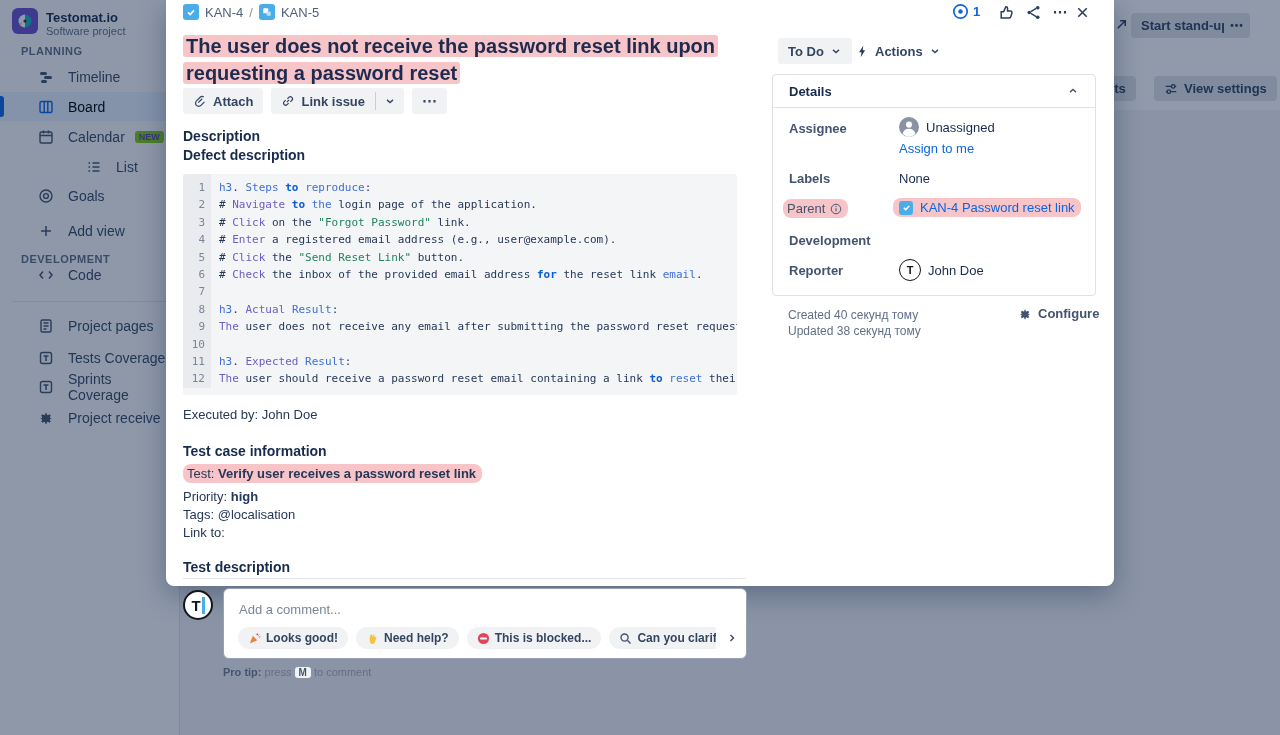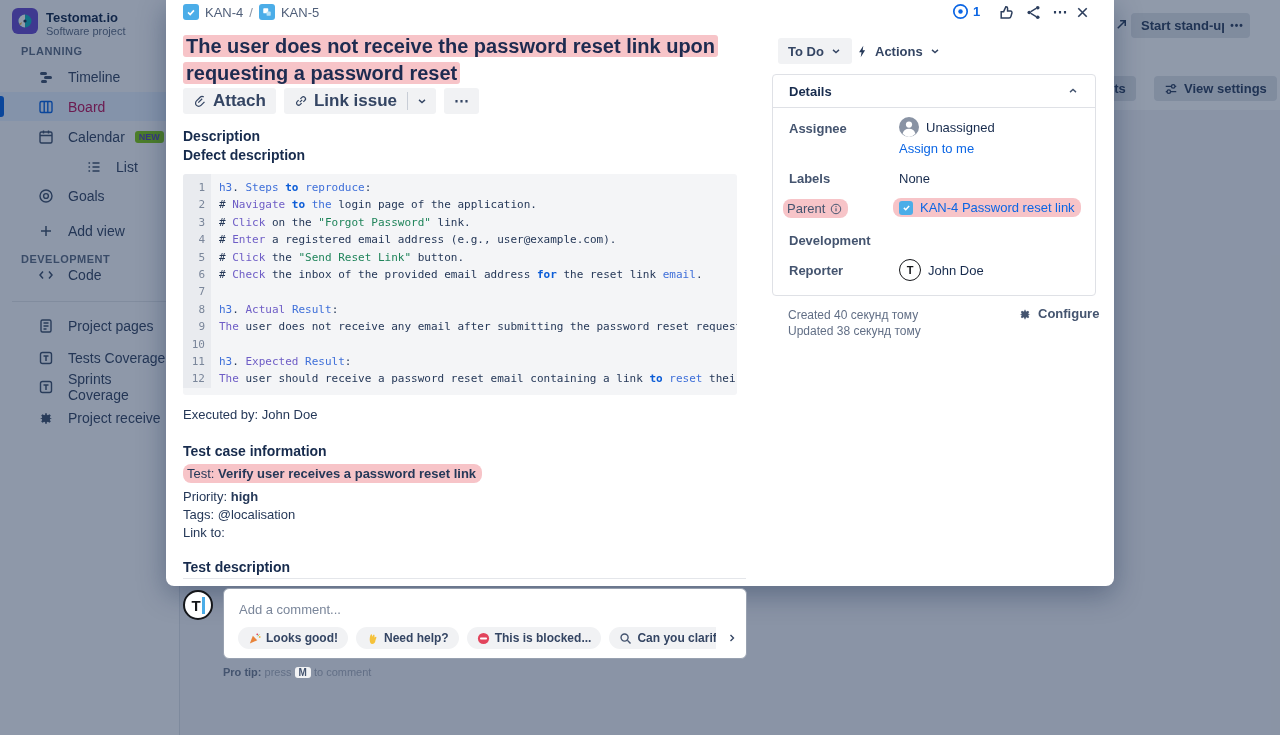--- a/index.html
+++ b/index.html
@@ -9,42 +9,42 @@
 
   
   .bg-top { position:absolute; left:180px; top:0; right:0; height:110px; background:#fff; }
   .sidebar { position:absolute; left:0; top:0; width:180px; height:735px; background:#FBFCFE; border-right:1px solid #DFE2E7; }
   .proj { position:absolute; left:12px; top:8px; display:flex; gap:8px; align-items:center; }
   .proj-name { font-size:13px; font-weight:bold; color:#172B4D; line-height:15px; }
   .proj-type { font-size:11px; color:#626F86; }
   .nav-label { position:absolute; left:21px; font-size:11px; font-weight:bold; letter-spacing:.5px; color:#626F86; }
   .nav-item { position:absolute; left:0; width:167px; height:29px; display:flex; align-items:center; gap:14px; padding-left:38px; font-size:14px; color:#3B4A66; cursor:pointer; }
   .nav-item svg { flex:0 0 16px; color:#44546E; }
-  .nav-item.active { background:#E9F2FF; color:#be185d;text-align:right; }
+  .nav-item.active { background:#E9F2FF; color:#000000;text-align:right; }
   .nav-item.active svg { color:#0C66E4; }
   .nav-ind { position:absolute; left:0; top:4px; width:4px; height:21px; background:#0C66E4; border-radius:0 3px 3px 0; }
   .badge-new { font-size:9px; font-weight:bold; color:#5E4DB2; background:#84cc16; border-radius:3px; padding:1px 4px; margin-left:-4px; }
   .side-div { position:absolute; left:12px; top:301px; width:155px; height:1px; background:#E4E6EA; }
 
   .bg-btn { position:absolute; height:25px; background:#E2E5EA; border-radius:4px; display:flex; align-items:center; justify-content:center; gap:6px; font-size:13px; font-weight:bold; color:#344563; padding:0 10px; }
   .bg-ico { position:absolute; color:#344563; }
 
   
   .overlay { position:absolute; inset:0; background:rgba(9,30,66,0.45); z-index:5; }
   .modal { position:absolute; left:166px; top:0; width:948px; height:586px; background:#fff; z-index:10; border-radius:0 0 8px 8px; box-shadow:0 8px 28px rgba(9,30,66,.35); }
 
   .crumbs { position:absolute; left:17px; top:4px; display:flex; align-items:center; gap:6px; font-size:13px; color:#505F79; }
   .crumbs .sep { color:#8993A4; }
   .type-ico { width:16px; height:16px; border-radius:3px; background:#4BADE8; display:inline-flex; align-items:center; justify-content:center; }
 
   .issue-title { position:absolute; left:17px; top:33px; width:545px; font-size:20px; line-height:27px; font-weight:bold; color:#1D2B50; cursor:text; }
   .hl { background:#F7C4C8; border-radius:3px; padding:0 3px; box-decoration-break:clone; -webkit-box-decoration-break:clone; }
 
   .toolbar { position:absolute; left:17px; top:88px; display:flex; gap:8px; align-items:center; }
-  .tbtn { height:26px; background:#F1F2F4; border:none; border-radius:3px; color:#344563; font-size:17px; font-weight:bold; font-family:inherit; display:inline-flex; align-items:center; gap:6px; padding:0 10px; cursor:pointer; }
+  .tbtn { height:26px; background:#F1F2F4; border:none; border-radius:3px; color:#344563; font-size:13px; font-weight:bold; font-family:inherit; display:inline-flex; align-items:center; gap:6px; padding:0 10px; cursor:pointer; }
   .split { display:inline-flex; background:#F1F2F4; border-radius:3px; }
   .split .tbtn { background:transparent; }
   .split .sep { width:1px; background:#C8CDD6; margin:4px 0; }
   .split .chev { padding:0 8px; display:flex; align-items:center; cursor:pointer; }
 
   .h14 { font-size:14px; font-weight:bold; color:#172B4D; }
   .desc-label { position:absolute; left:17px; top:128px; }
   .desc-sub   { position:absolute; left:17px; top:147px; }
 
   .code { position:absolute; left:17px; top:174px; width:554px; height:221px; background:#F4F5F7; border-radius:3px; overflow:hidden; font-family:"DejaVu Sans Mono", monospace; font-size:11px; line-height:17.4px; }

